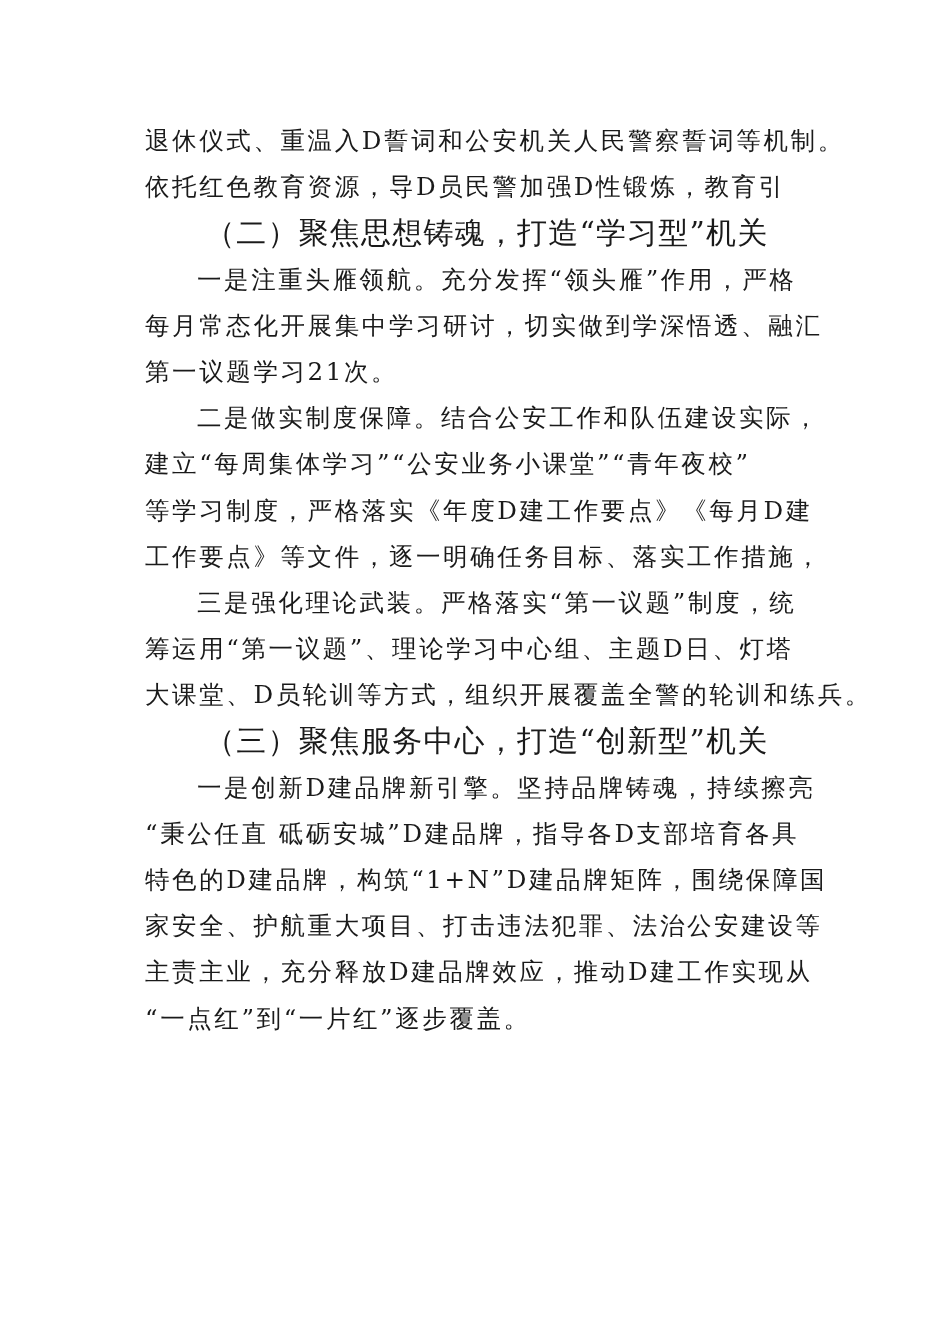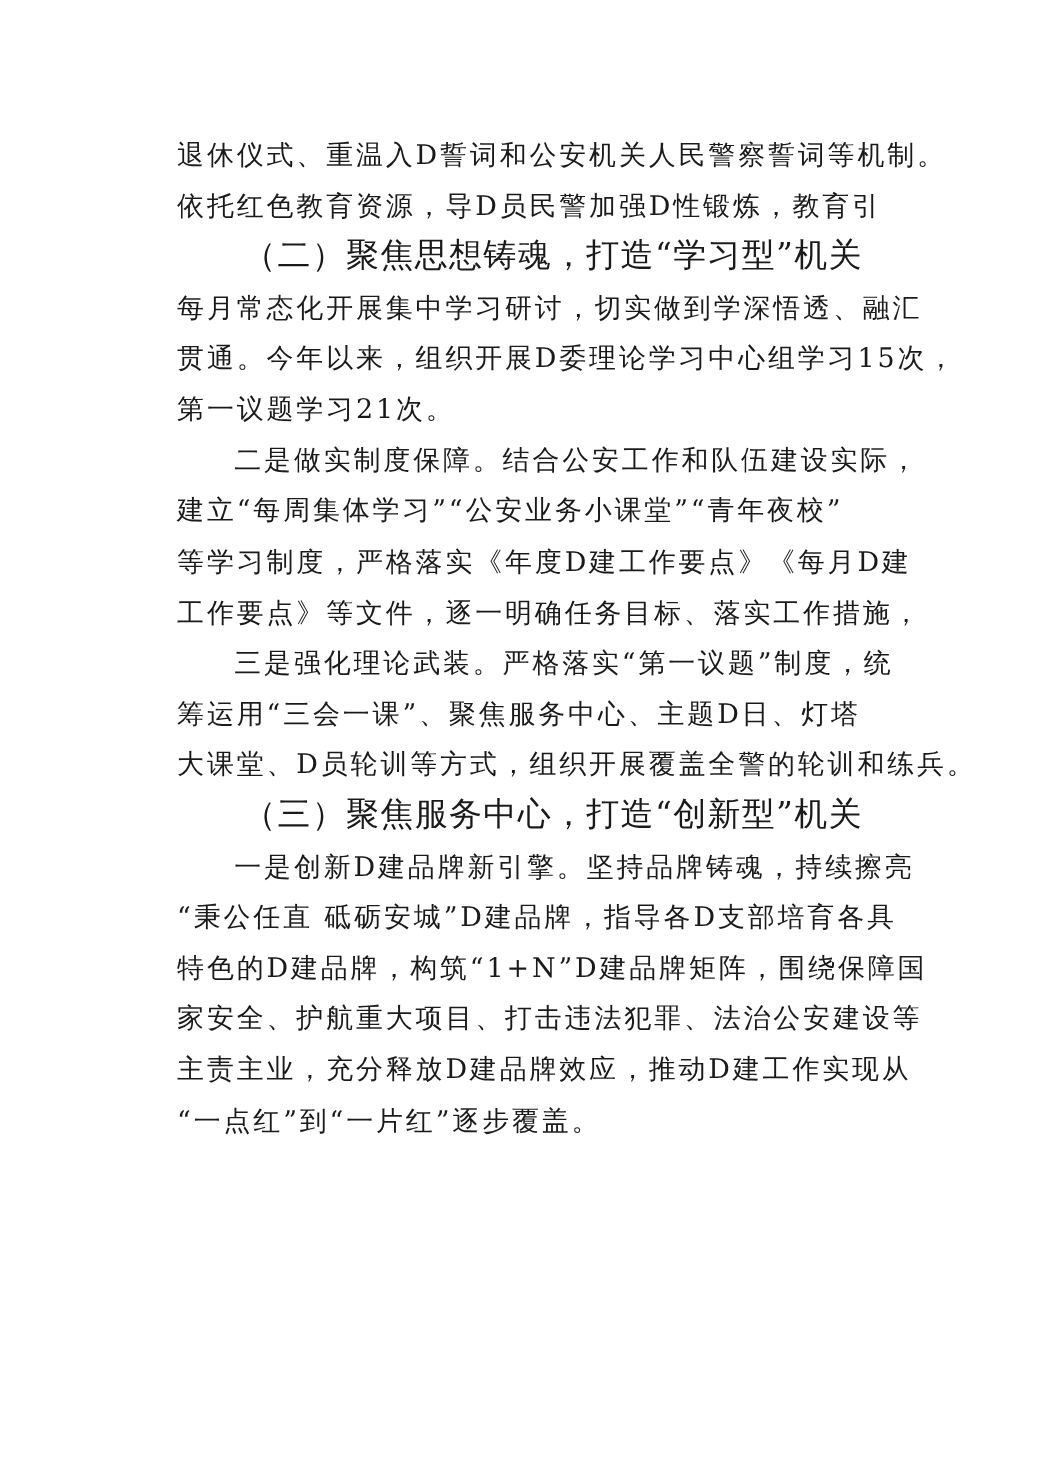--- a/index.html
+++ b/index.html
@@ -13,48 +13,47 @@
       position: relative;
       overflow: hidden;
       font-family: "DejaVu Serif", "Liberation Serif", serif;
       color: #1a1a1a;
     }
     .page {
       position: absolute;
       left: 145px;
       top: 118px;
       width: 680px;
-      margin-left: 16px;
     }
     .line {
       height: 46.2px;
       line-height: 46.2px;
       font-size: 24.5px;
       letter-spacing: 2.6px;
       white-space: nowrap;
     }
     .line.indent { padding-left: 52px; }
     .line.heading { padding-left: 60px; letter-spacing: 1.2px; font-size: 30px; }
   </style>
 </head>
 <body>
 
 <div class="page">
   <div class="line">退休仪式、重温入D誓词和公安机关人民警察誓词等机制。</div>
   <div class="line">依托红色教育资源，导D员民警加强D性锻炼，教育引</div>
   <div class="line heading">（二）聚焦思想铸魂，打造“学习型”机关</div>
+  <div class="line indent">一是注重头雁领航。充分发挥“领头雁”作用，严格</div>
   <div class="line">每月常态化开展集中学习研讨，切实做到学深悟透、融汇</div>
-  <div class="line">贯通。今年以来，组织开展D委理论学习中心组学习15次，</div>
   <div class="line">第一议题学习21次。</div>
   <div class="line indent">二是做实制度保障。结合公安工作和队伍建设实际，</div>
   <div class="line">建立“每周集体学习”“公安业务小课堂”“青年夜校”</div>
   <div class="line">等学习制度，严格落实《年度D建工作要点》《每月D建</div>
   <div class="line">工作要点》等文件，逐一明确任务目标、落实工作措施，</div>
   <div class="line indent">三是强化理论武装。严格落实“第一议题”制度，统</div>
-  <div class="line">筹运用“三会一课”、聚焦服务中心、主题D日、灯塔</div>
+  <div class="line">筹运用“第一议题”、理论学习中心组、主题D日、灯塔</div>
   <div class="line">大课堂、D员轮训等方式，组织开展覆盖全警的轮训和练兵。</div>
   <div class="line heading">（三）聚焦服务中心，打造“创新型”机关</div>
   <div class="line indent">一是创新D建品牌新引擎。坚持品牌铸魂，持续擦亮</div>
   <div class="line">“秉公任直 砥砺安城”D建品牌，指导各D支部培育各具</div>
   <div class="line">特色的D建品牌，构筑“1+N”D建品牌矩阵，围绕保障国</div>
   <div class="line">家安全、护航重大项目、打击违法犯罪、法治公安建设等</div>
   <div class="line">主责主业，充分释放D建品牌效应，推动D建工作实现从</div>
   <div class="line">“一点红”到“一片红”逐步覆盖。</div>
 </div>
 

